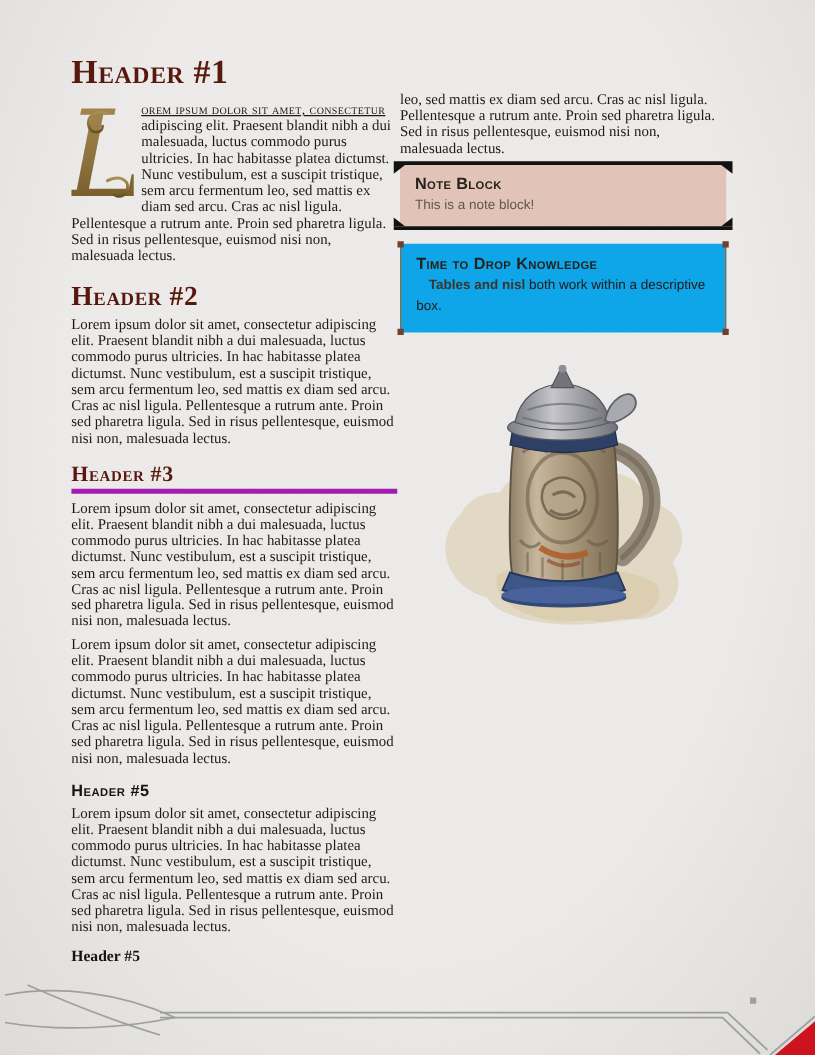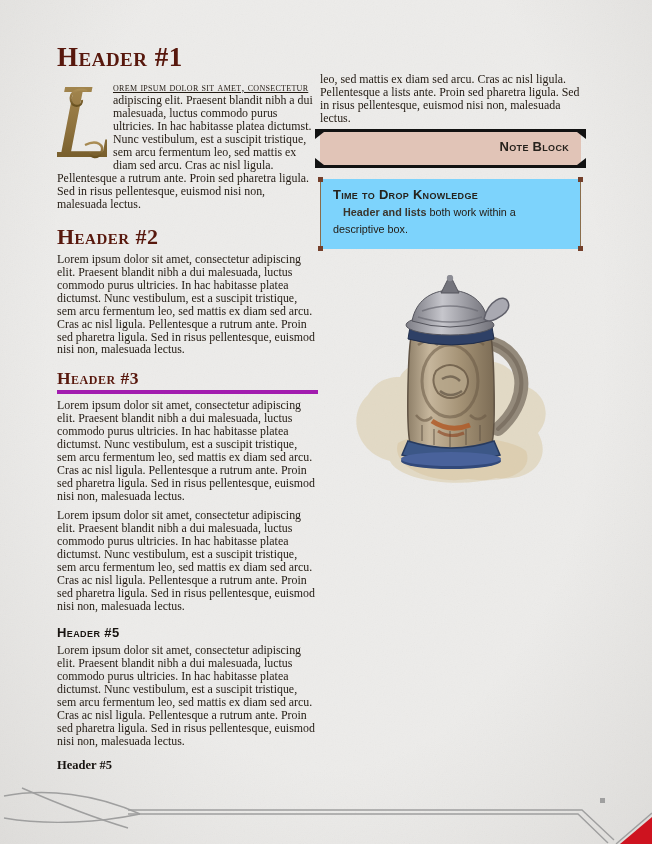--- a/index.html
+++ b/index.html
@@ -23,31 +23,31 @@
   h6{font-family:"Liberation Serif",serif;font-weight:bold;color:#17130f;
         font-size:12.5px;margin:10px 0 1px;}
 
   .col p{font-size:11.9px;line-height:1.09;margin:0 0 6px;color:#221a12;}
   .lead{overflow:visible;}
   .dropcap{float:left;margin:2px 6px 0 0;}
   .smallcaps-lead{font-variant:small-caps;letter-spacing:.3px;font-size:11.2px;text-decoration:underline;}
   .cont{margin-top:31px !important;}
 
   
-  .note-block{position:relative;background:#e1c4b7;margin:7px 0 14px;padding:7px 12px 9px;text-align:right;}
+  .note-block{position:relative;background:#e1c4b7;margin:7px 0 14px;padding:7px 12px 9px;}
   .note-block::before,.note-block::after{content:"";position:absolute;left:-5px;right:-5px;height:3px;background:#121212;}
   .note-block::before{top:-3px;} .note-block::after{bottom:-3px;}
   .tri{position:absolute;width:0;height:0;}
   .tri-tl{left:-5px;top:0;border-top:7px solid #121212;border-right:9px solid transparent;}
   .tri-tr{right:-5px;top:0;border-top:7px solid #121212;border-left:9px solid transparent;}
   .tri-bl{left:-5px;bottom:0;border-bottom:7px solid #121212;border-right:9px solid transparent;}
   .tri-br{right:-5px;bottom:0;border-bottom:7px solid #121212;border-left:9px solid transparent;}
 
   
-  .desc-box{position:relative;background:#7dd3fc;border-left:1px solid #8a6d4b;border-right:1px solid #8a6d4b;
+  .desc-box{position:relative;background:#0ea5e9;border-left:1px solid #8a6d4b;border-right:1px solid #8a6d4b;
         margin:0 0 18px;padding:8px 12px 10px;}
   .dot{position:absolute;width:5px;height:5px;background:#743f2a;}
   .dot-tl{left:-3px;top:-2px;} .dot-tr{right:-3px;top:-2px;}
   .dot-bl{left:-3px;bottom:-2px;} .dot-br{right:-3px;bottom:-2px;}
 
   .box-title{font-family:"Liberation Sans",sans-serif;font-variant:small-caps;font-weight:bold;
         font-size:13px;letter-spacing:.3px;color:#26221c;margin-bottom:2px;}
   .box-body{font-family:"Liberation Sans",sans-serif;font-size:10.8px;line-height:1.5;
         color:#5d5850;margin:0;}
   .desc-box p.box-body{margin:0 0 2px;font-size:10.8px;line-height:1.55;}
@@ -105,38 +105,39 @@
       <p>Lorem ipsum dolor sit amet, consectetur adipiscing elit. Praesent blandit nibh a dui malesuada, luctus commodo purus ultricies. In hac habitasse platea dictumst. Nunc vestibulum, est a suscipit tristique, sem arcu fermentum leo, sed mattis ex diam sed arcu. Cras ac nisl ligula. Pellentesque a rutrum ante. Proin sed pharetra ligula. Sed in risus pellentesque, euismod nisi non, malesuada lectus.</p>
 
       <h5>Header #5</h5>
       <p>Lorem ipsum dolor sit amet, consectetur adipiscing elit. Praesent blandit nibh a dui malesuada, luctus commodo purus ultricies. In hac habitasse platea dictumst. Nunc vestibulum, est a suscipit tristique, sem arcu fermentum leo, sed mattis ex diam sed arcu. Cras ac nisl ligula. Pellentesque a rutrum ante. Proin sed pharetra ligula. Sed in risus pellentesque, euismod nisi non, malesuada lectus.</p>
 
       <h6>Header #5</h6>
 
     </div>
 
     <div class="col col-right">
-      <p class="cont">leo, sed mattis ex diam sed arcu. Cras ac nisl ligula. Pellentesque a lists ante. Proin sed pharetra ligula. Sed in risus pellentesque, euismod nisi non, malesuada lectus.</p>
+      <p class="cont">leo, sed mattis ex diam sed arcu. Cras ac nisl ligula. Pellentesque a rutrum ante. Proin sed pharetra ligula. Sed in risus pellentesque, euismod nisi non, malesuada lectus.</p>
 
       <div class="note-block">
         <span class="tri tri-tl"></span>
         <span class="tri tri-tr"></span>
         <span class="tri tri-bl"></span>
         <span class="tri tri-br"></span>
         <div class="box-title">Note Block</div>
+        <div class="box-body">This is a note block!</div>
       </div>
 
       <div class="desc-box">
         <span class="dot dot-tl"></span>
         <span class="dot dot-tr"></span>
         <span class="dot dot-bl"></span>
         <span class="dot dot-br"></span>
         <div class="box-title">Time to Drop Knowledge</div>
         <p class="box-body indent">
-          <b>Header and lists</b>
+          <b>Tables and nisl</b>
           <span>both work within a descriptive box.</span>
         </p>
       </div>
 
       <div class="stein-wrap">
         <svg width="226" height="218" viewBox="0 0 226 218">
           <defs>
             <linearGradient id="tan" x1="0" y1="0" x2="1" y2="0">
               <stop offset="0" stop-color="#8f8069"></stop>
                 <stop offset="0.25" stop-color="#c6b69c"></stop>

